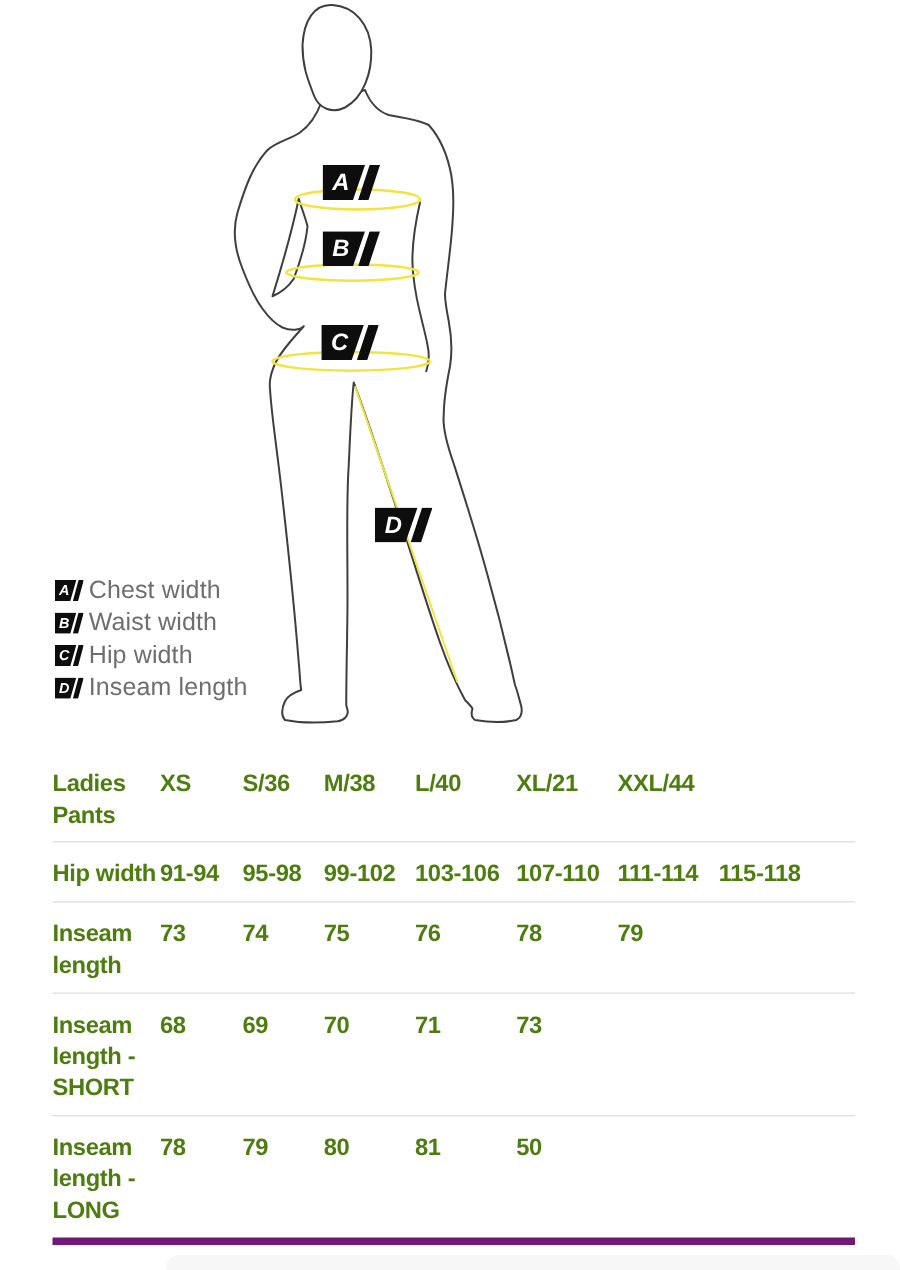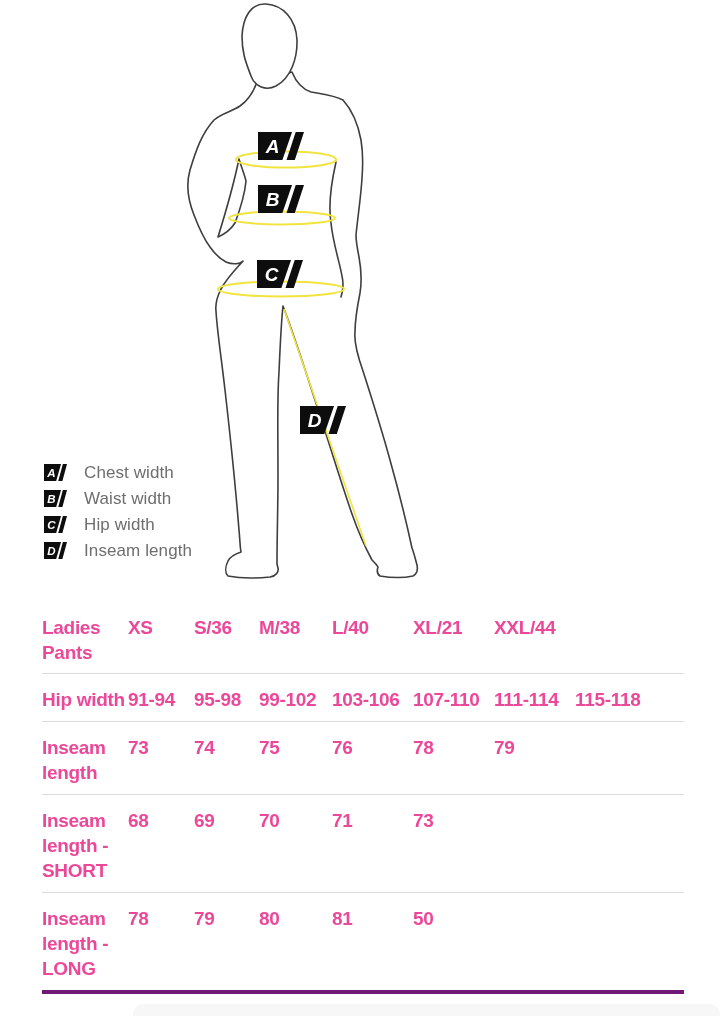--- a/index.html
+++ b/index.html
@@ -19,26 +19,26 @@
              align-items:center;justify-content:center;color:#fff;
              font-weight:bold;font-style:italic;}
   .flag.big{width:46px;height:28px;}
   .flag.big .ltr{font-size:19px;}
   .flag.small{position:relative;width:23px;height:17px;flex:0 0 23px;}
   .flag.small .ltr{font-size:11.5px;}
 
   
   .legend{position:absolute;left:44px;top:464px;}
   .legend-row{display:flex;align-items:center;height:17px;margin-bottom:9px;}
-  .legend-label{margin-left:17px;font-size:17px;color:#6e6e6e;letter-spacing:.1px;}
+  .legend-label{margin-left:4px;font-size:20px;color:#6e6e6e;letter-spacing:.1px;}
 
   
   .size-table{position:absolute;left:42px;top:608px;width:642px;
-              color:#ec4899;font-weight:bold;font-size:19px;letter-spacing:-.3px;
-              border-bottom:4px solid #701a75;}
+              color:#4d7c0f;font-weight:bold;font-size:19px;letter-spacing:-.3px;
+              border-bottom:6px solid #701a75;}
   .trow{display:grid;grid-template-columns:86px 66px 65px 73px 81px 81px 81px auto;
         padding:13px 0 9px;line-height:25px;}
   .trow.head{padding:7px 0 8px;}
   .trow + .trow{border-top:1px solid #dcdcdc;}
   .cell{white-space:normal;}
 
   
   .bottom-bar{position:absolute;left:133px;top:1004px;width:587px;height:12px;
               background:#f7f7f7;border-radius:10px 10px 0 0;}
 </style>

